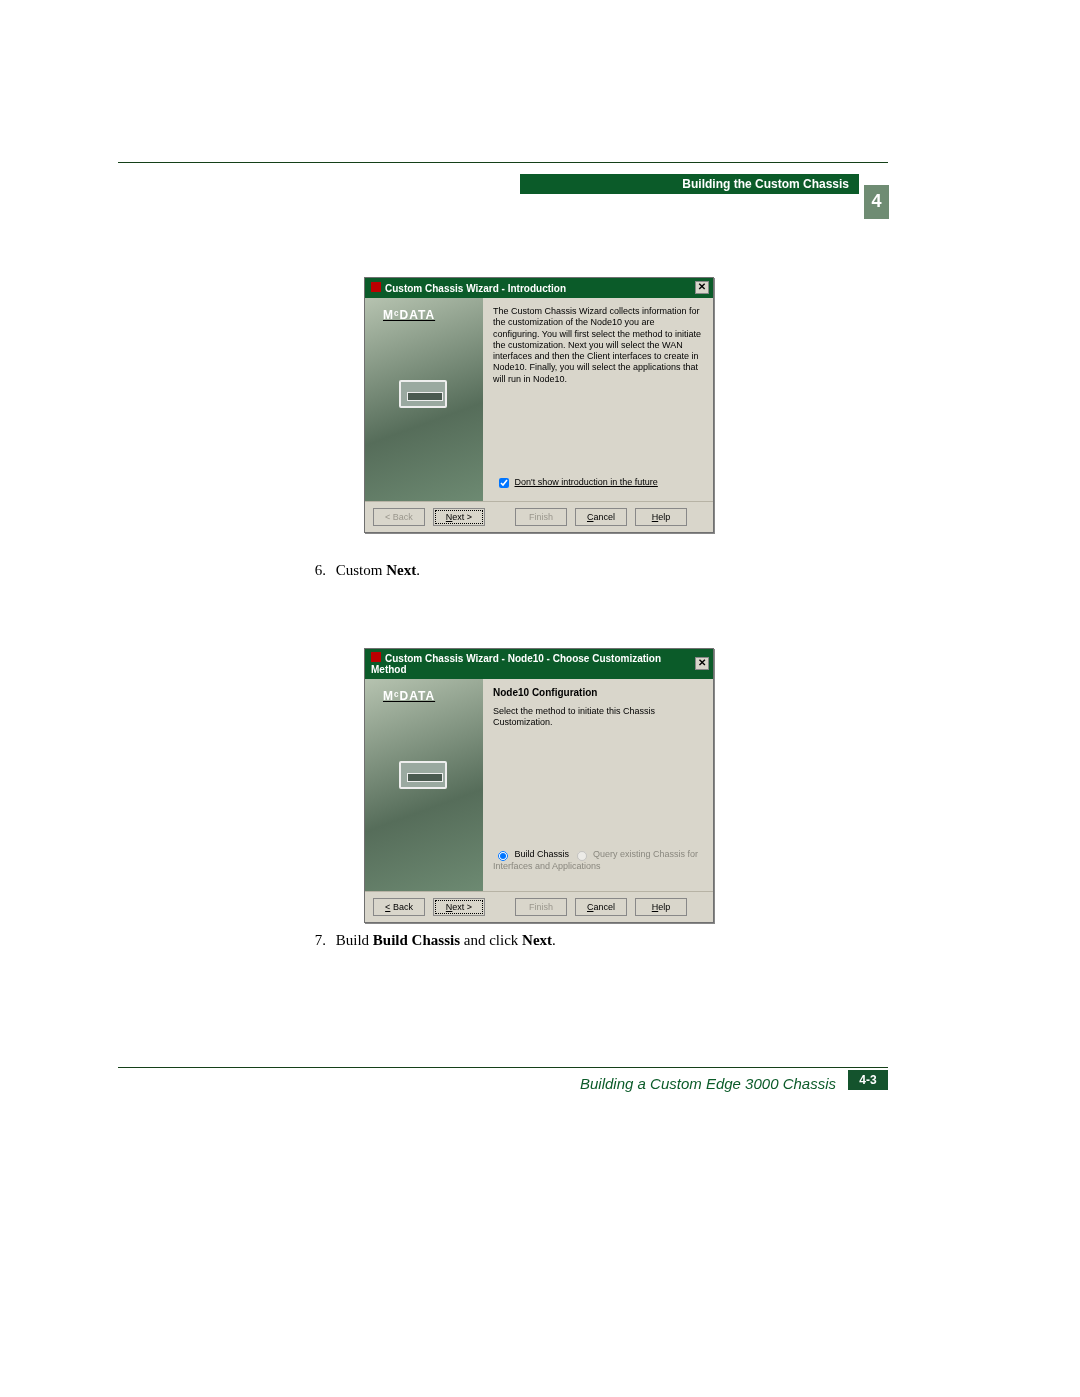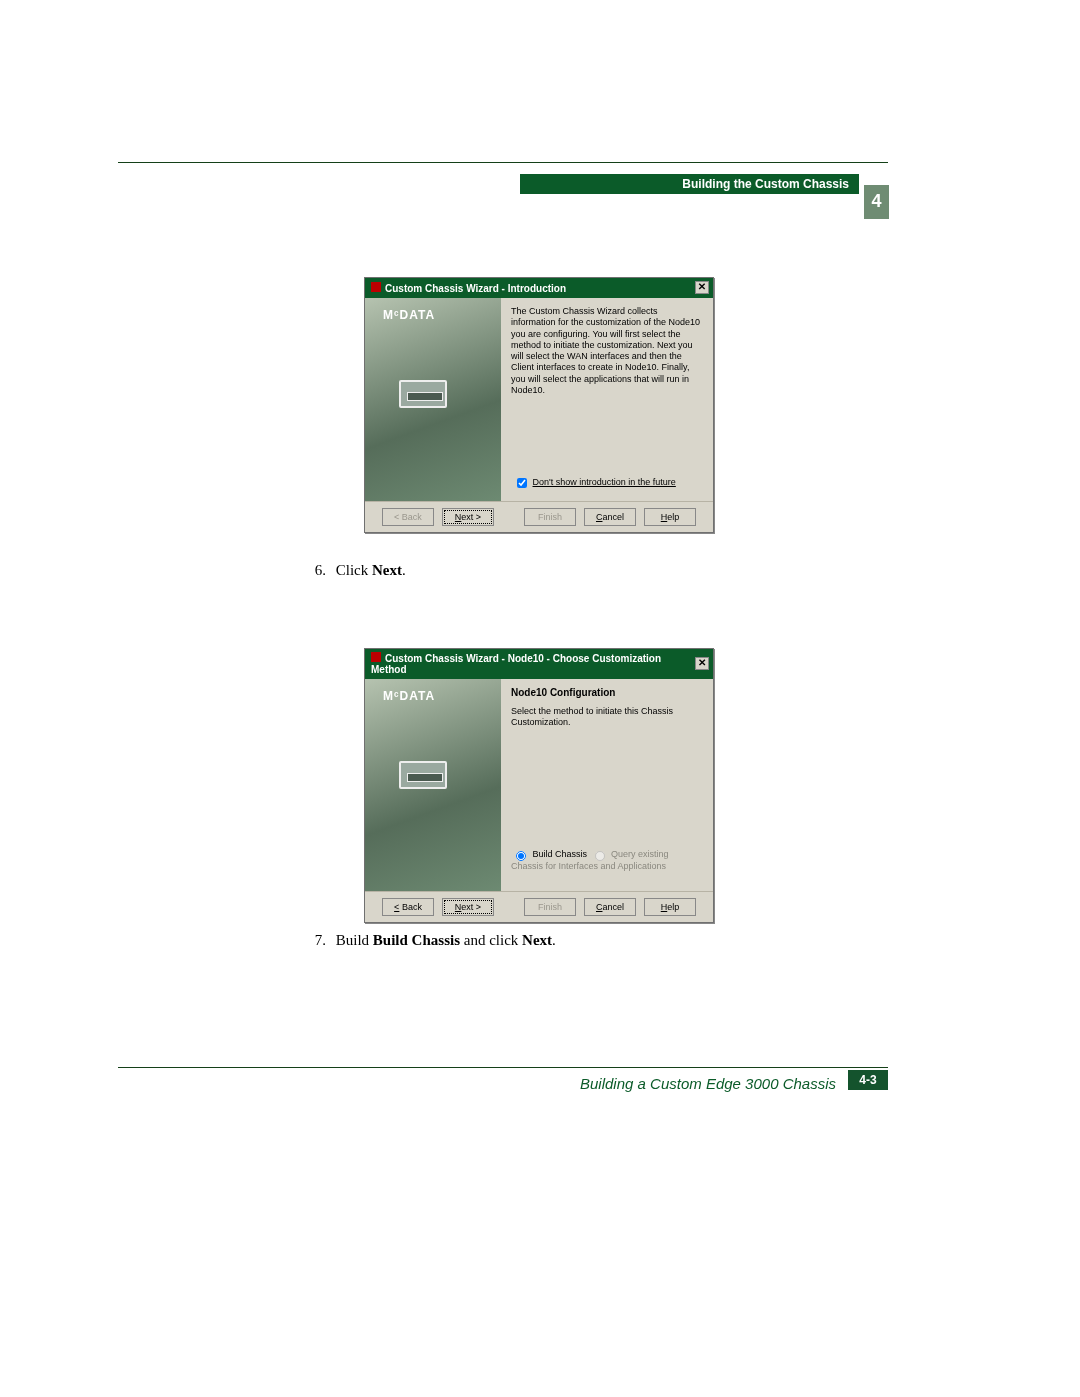--- a/index.html
+++ b/index.html
@@ -15,33 +15,33 @@
   .footer-line { position: absolute; top: 0; left: 0; width: 770px; height: 1px; background: #144018; }
   .footer-title { position: absolute; top: 8px; right: 52px; font-style: italic; font-family: "Century Gothic", Arial, sans-serif; font-size: 15px; color: #0b5b29; }
   .footer-pg { position: absolute; top: 3px; right: 0; width: 40px; height: 20px; background: #14532d; color: #fff; font-family: Arial, sans-serif; font-weight: bold; font-size: 12px; text-align: center; padding-top: 3px; }
 
   
   .dlg { position: absolute; left: 364px; width: 350px; border: 1px solid #707070; box-shadow: 1px 1px 0 #888; background: #d9d6cb; font-family: Tahoma, Arial, sans-serif; }
   .dlg-title { background: linear-gradient(#0b5b29,#0b5b29); color: #fff; font-size: 10px; font-weight: bold; padding: 3px 4px 4px 6px; display: flex; justify-content: space-between; align-items: center; }
   .dlg-title .icon { width: 10px; height: 10px; background: #b00; margin-right: 4px; display: inline-block; }
   .dlg-close { width: 14px; height: 13px; background: #d9d6cb; border: 1px solid #888; color: #000; font-size: 10px; line-height: 10px; text-align: center; }
   .dlg-body { display: flex; }
-  .dlg-left { width: 136px; background: linear-gradient(160deg,#b6c3b0 0%, #566d5a 60%, #6d8a72 100%); position: relative; }
+  .dlg-left { width: 118px; background: linear-gradient(160deg,#b6c3b0 0%, #566d5a 60%, #6d8a72 100%); position: relative; text-decoration: underline; }
   .brand { color: #fff; font-weight: bold; font-size: 12px; letter-spacing: 1px; margin: 10px 0 0 18px; }
   .device { position: absolute; top: 82px; left: 34px; width: 48px; height: 28px; background: #9aa9a0; border: 2px solid #eee; border-radius: 2px; }
   .device::after { content: ""; position: absolute; left: 6px; top: 10px; width: 34px; height: 7px; background: #4a5a50; border: 1px solid #eee; }
   .dlg-right { flex: 1; padding: 8px 10px 8px 10px; font-size: 9px; color: #000; line-height: 1.25; position: relative; }
   .dlg-right .heading { font-weight: bold; font-size: 10px; margin-bottom: 6px; }
   .chk-row { position: absolute; bottom: 10px; left: 12px; font-size: 9px; }
   .chk-row input { vertical-align: middle; margin-right: 3px; width: 10px; height: 10px; }
   .chk-row span { text-decoration: underline; margin-top: 30px; }
   .radio-row { margin: 6px 0; font-size: 9px; }
   .radio-row.disabled { color: #8a887f; }
   .radio-row input { vertical-align: middle; margin-right: 4px; width: 10px; height: 10px; }
-  .dlg-buttons { border-top: 1px solid #b7b3a5; padding: 6px 8px; display: flex; justify-content: center; gap: 8px; }
+  .dlg-buttons { border-top: 1px solid #b7b3a5; padding: 6px 8px; display: flex; justify-content: flex-start; gap: 8px; }
   .btn { width: 52px; height: 18px; font-size: 9px; background: #d9d6cb; border: 1px solid #888; padding: 0; cursor: default; }
   .btn.disabled { color: #9a978d; }
   .btn.focus { outline: 1px dotted #000; outline-offset: -3px; }
   .underline-first::first-letter { text-decoration: underline; }
   .dlg1 .dlg-left { height: 203px; }
   .dlg2 .dlg-left { height: 212px; }
   .dlg2-radios { margin-top: 120px; }
 </style>
 </head>
 <body>
@@ -74,21 +74,21 @@
     <button class="btn disabled">&lt; Back</button>
     <button class="btn focus underline-first">Next &gt;</button>
     <button class="btn disabled" style="margin-left:22px;">Finish</button>
     <button class="btn underline-first">Cancel</button>
     <button class="btn underline-first">Help</button>
   </div>
 </div>
 
 <div class="step" style="top:562px;">
   <span class="num">6.</span>
-  <span>Click </span><b>Next</b><span>.</span>
+  <span>Custom </span><b>Next</b><span>.</span>
 </div>
 
 
 <div class="dlg dlg2" style="top:648px;">
   <div class="dlg-title">
     <span><span class="icon"></span><span>Custom Chassis Wizard - Node10 - Choose Customization Method</span></span>
     <span class="dlg-close">✕</span>
   </div>
   <div class="dlg-body">
     <div class="dlg-left">

